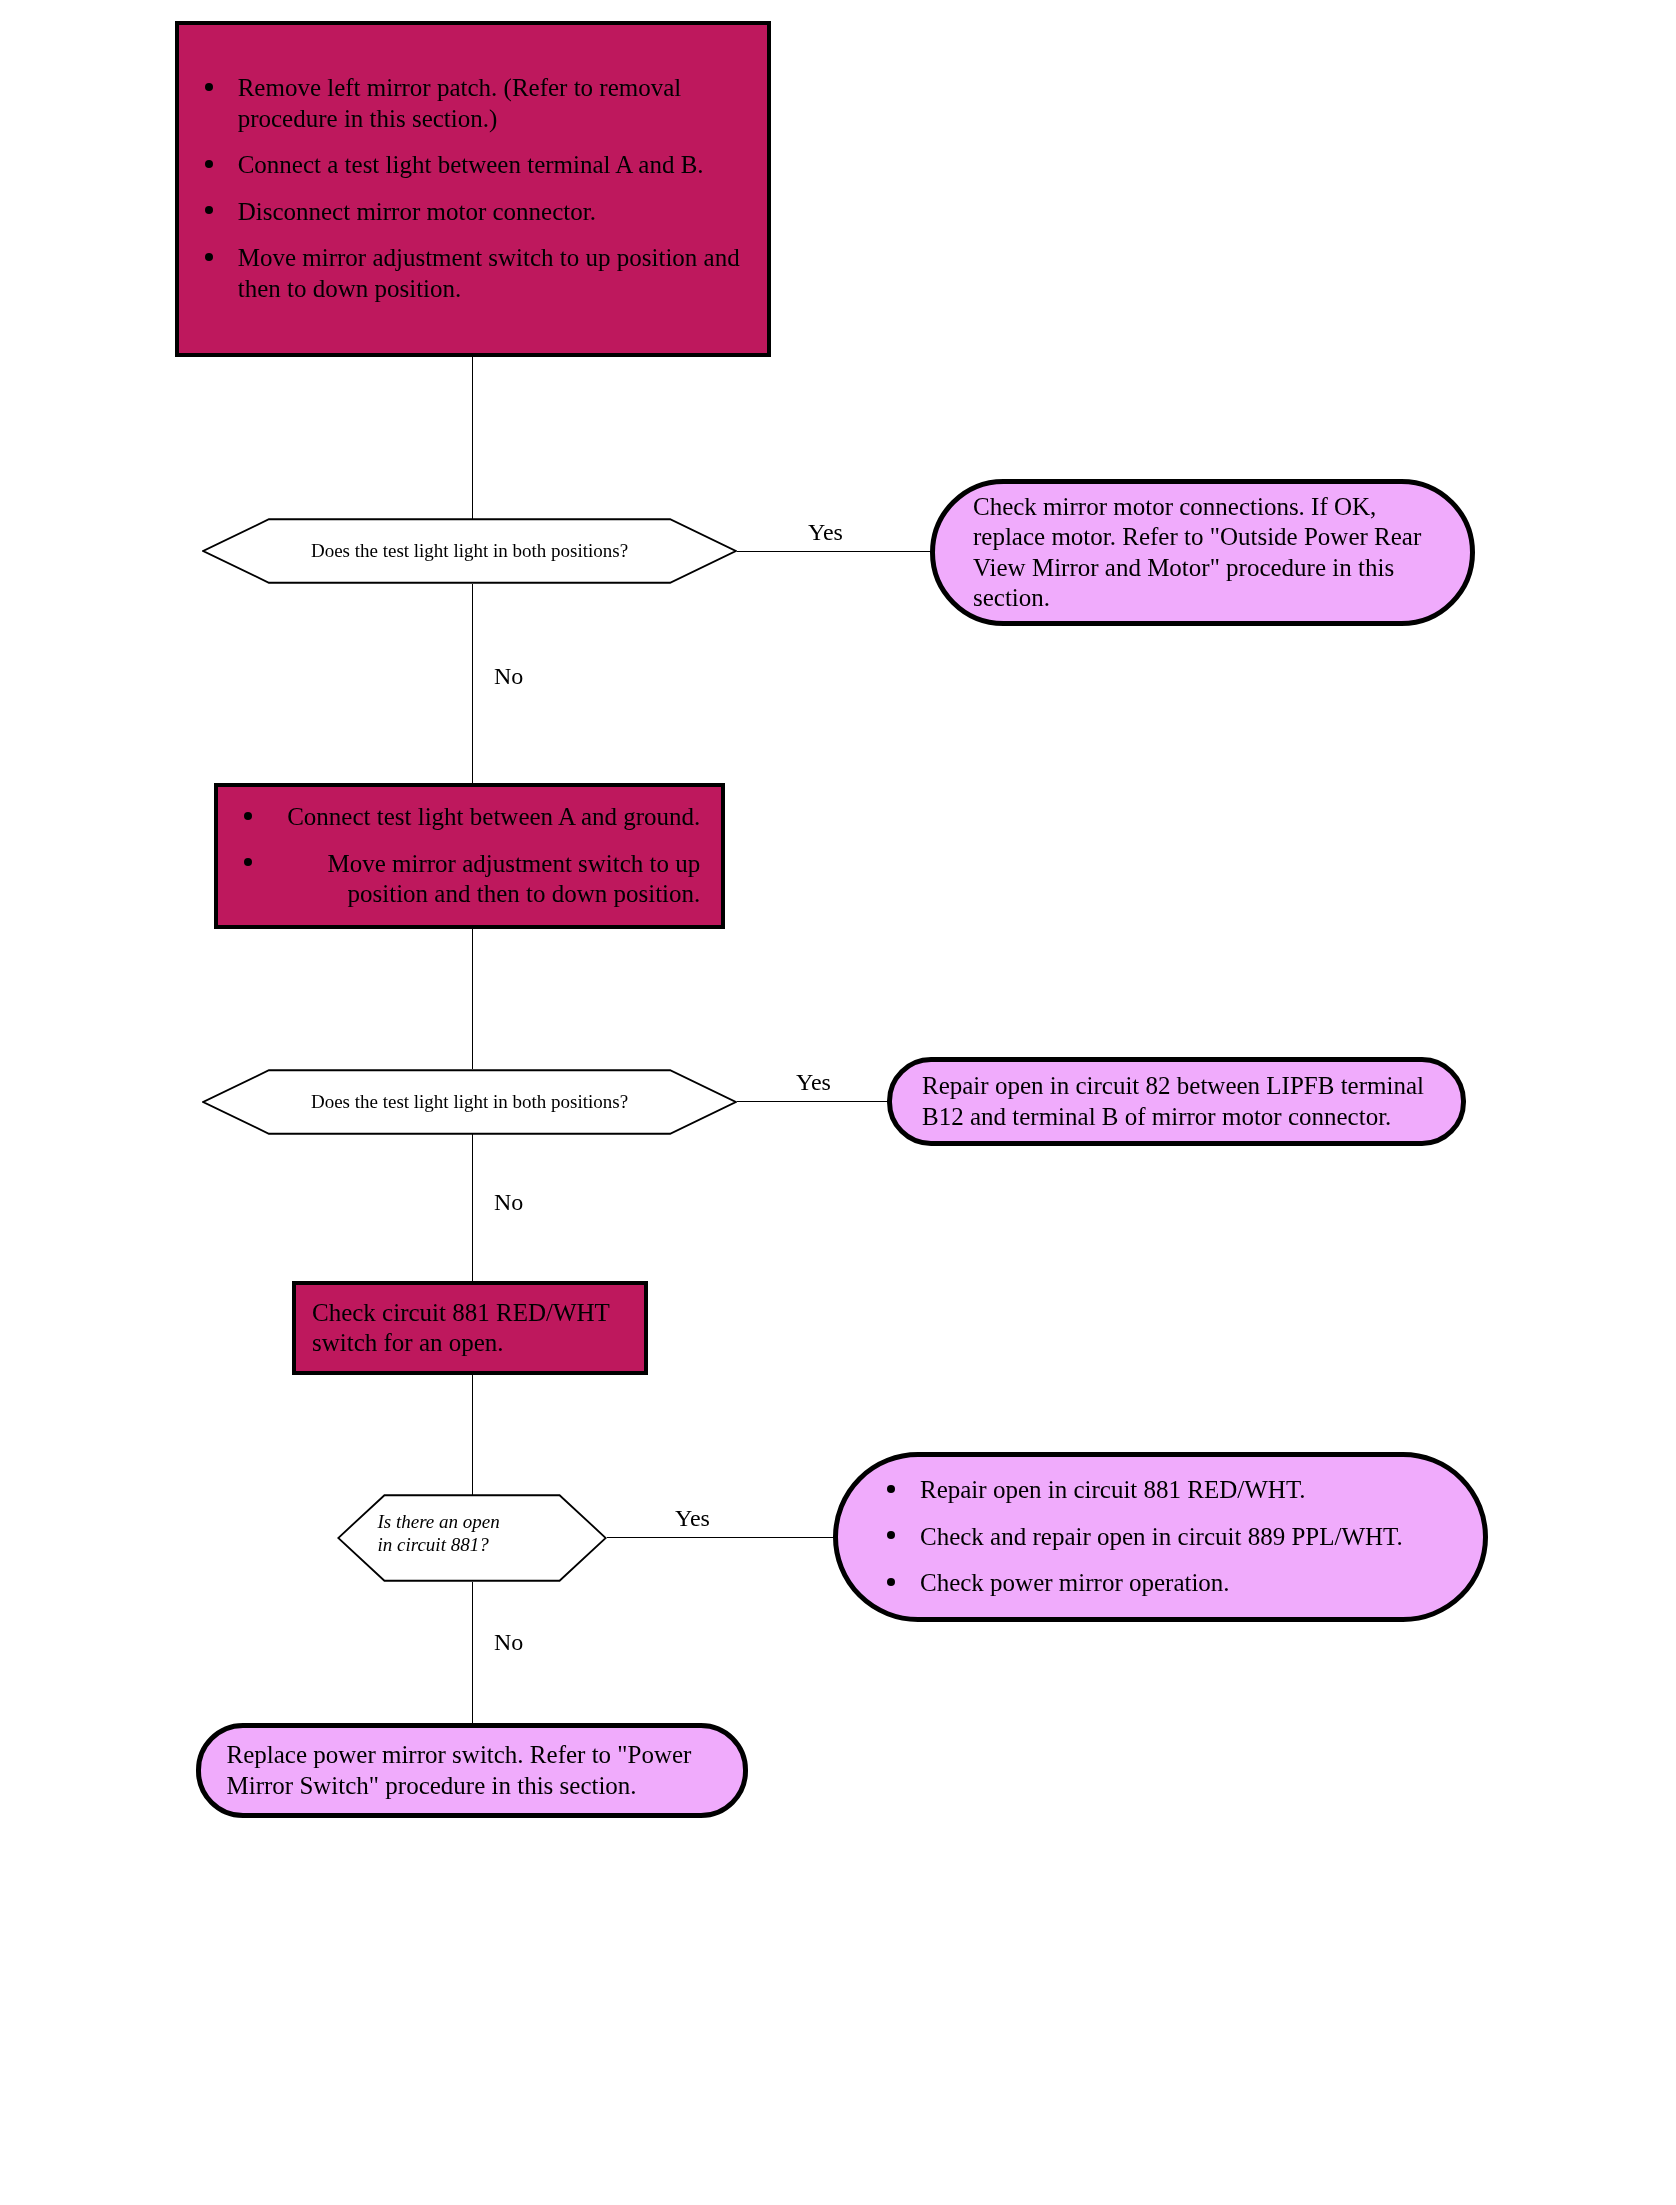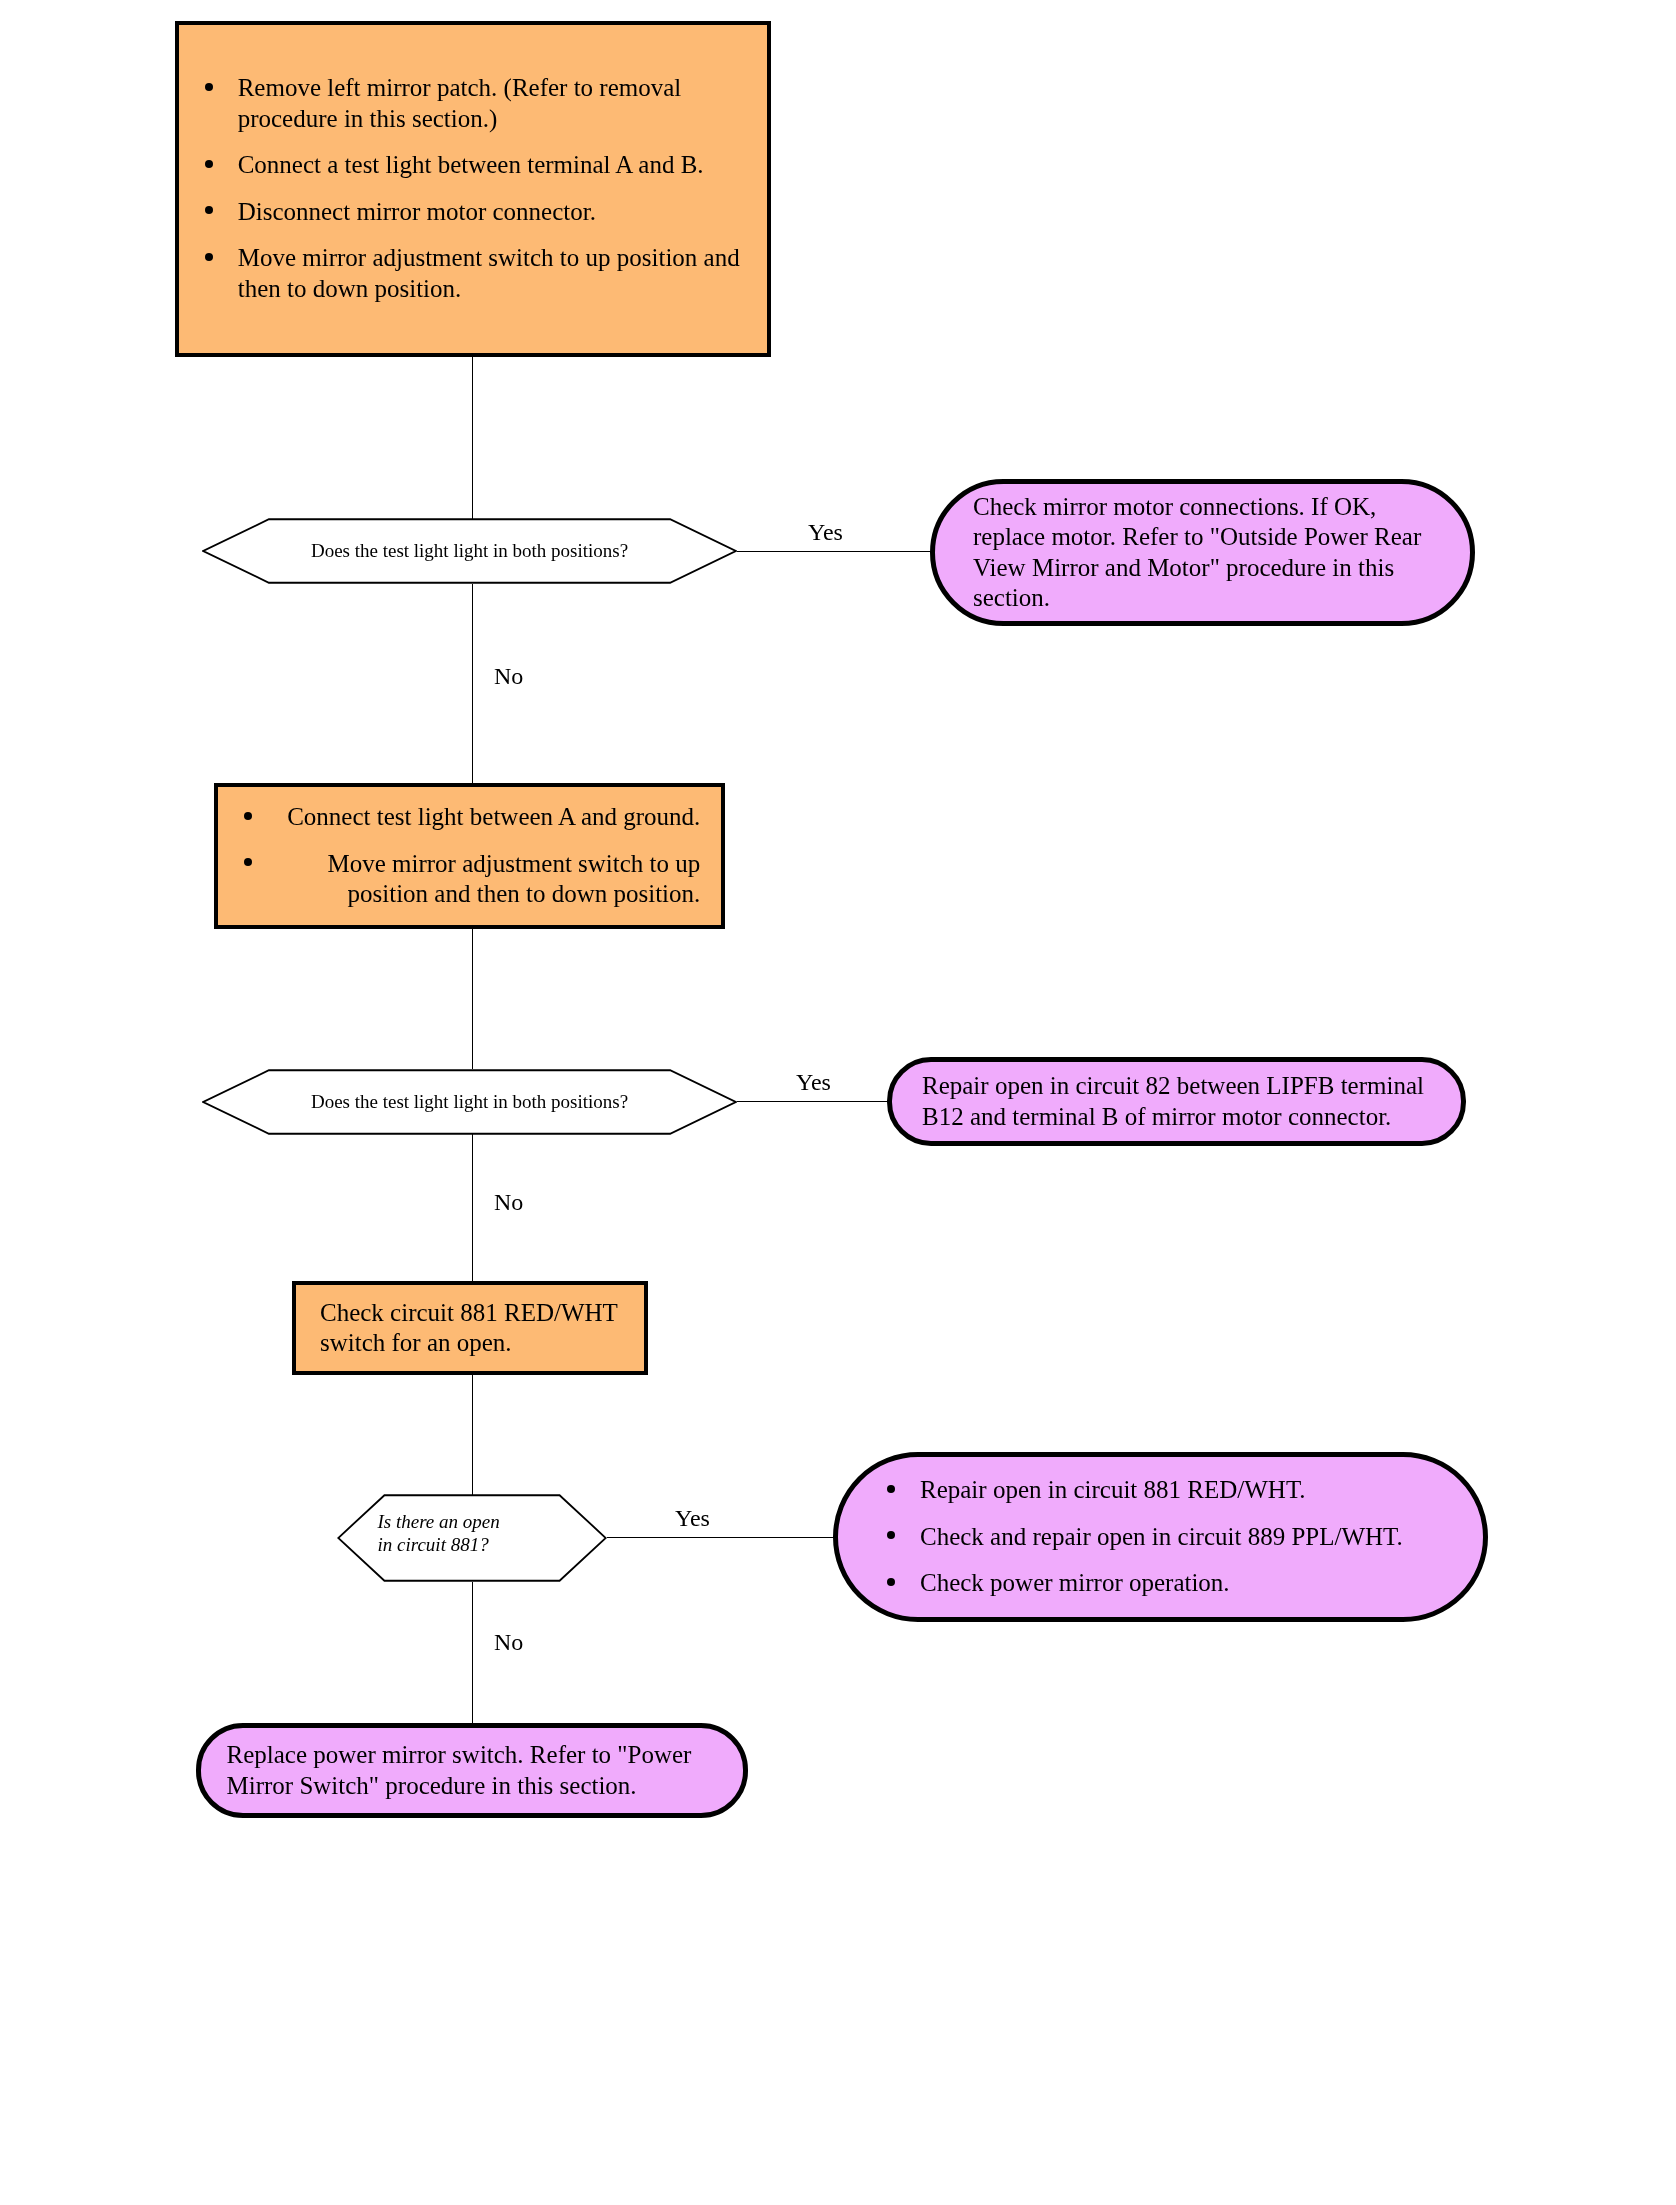--- a/index.html
+++ b/index.html
@@ -36,21 +36,21 @@
     font-size: 24px;
     line-height: 1;
     white-space: nowrap;
   }
 
   
   .process-box {
     position: absolute;
     box-sizing: border-box;
     border: 4.3px solid #000000;
-    background: #fdba74;
+    background: #be185d;
   }
   .process-inner {
     position: absolute;
     left: 0; right: 0; top: 0; bottom: 0;
     display: flex;
     flex-direction: column;
     justify-content: center;
   }
 
   
@@ -199,21 +199,21 @@
   <div class="terminator" style="left:887px; top:1057px; width:579px; height:89px; border-radius:44px;">
     <div class="terminator-inner" style="padding:7.3px 30px 7.3px 30px;">
       <div class="plain-text">Repair open in circuit 82 between LIPFB terminal B12 and terminal B of mirror motor connector.</div>
     </div>
   </div>
 
   <div class="vline" style="left:472px; top:1134px; height:148px;"></div>
   <div class="branch-label" style="left:494px; top:1190px;">No</div>
 
   <div class="process-box" style="left:292px; top:1281px; width:356px; height:94px;">
-    <div class="process-inner" style="padding:11px 16px 11px 24px;">
+    <div class="process-inner" style="padding:11px 16px 11px 16px;">
       <div class="plain-text">Check circuit 881 RED/WHT switch for an open.</div>
     </div>
   </div>
 
   <div class="vline" style="left:472px; top:1375px; height:122px;"></div>
 
   <div class="decision" style="left:337px; top:1494px; width:270px; height:88px;">
     <svg width="270" height="88" viewBox="0 0 444 144" preserveAspectRatio="none">
       <polygon points="78,2 366,2 442,72 366,142 78,142 2,72" fill="#ffffff" stroke="#000000" stroke-width="3"></polygon>
     </svg>

